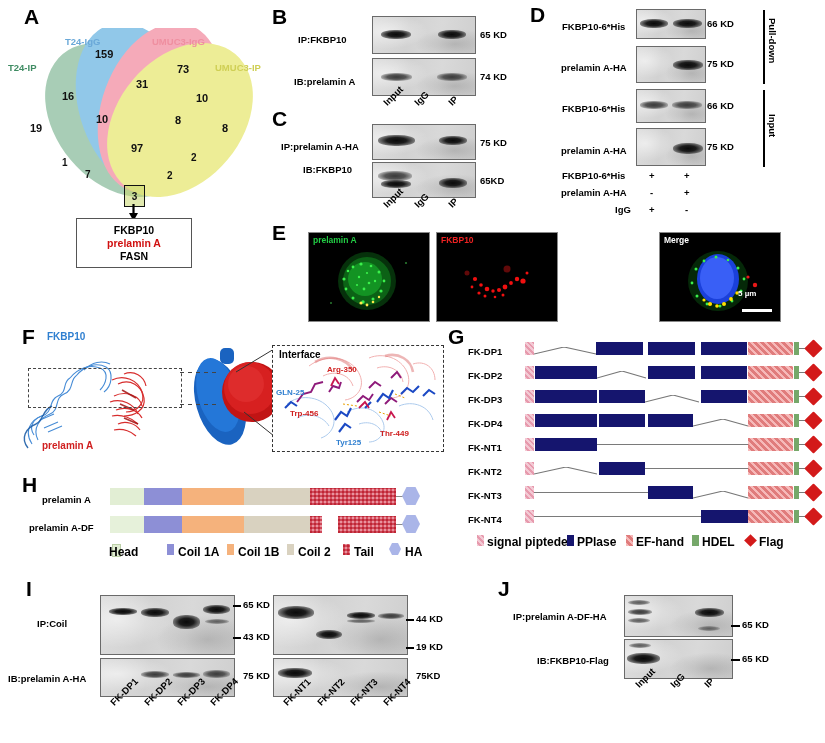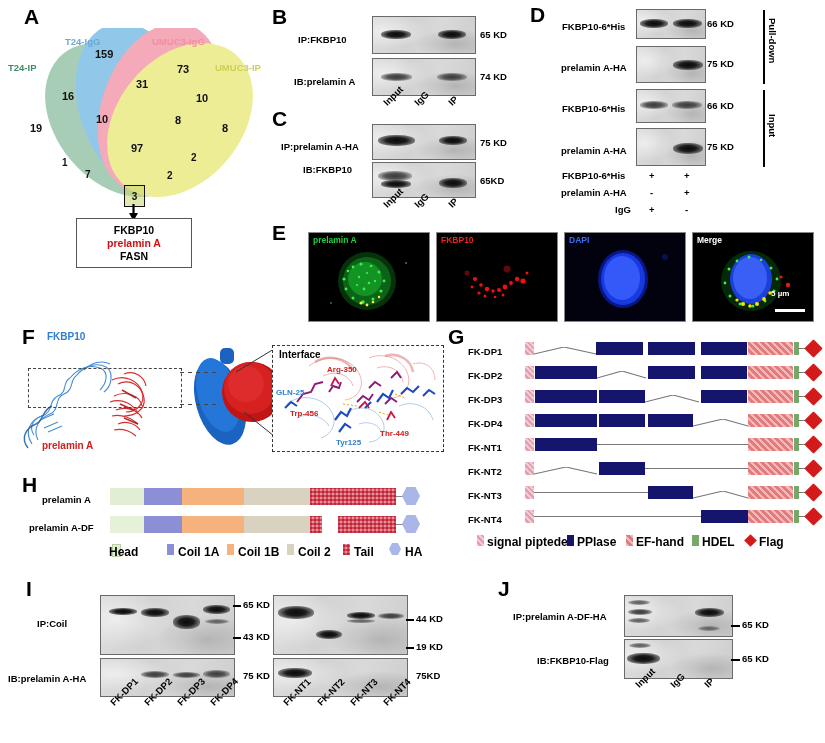--- a/index.html
+++ b/index.html
@@ -272,32 +272,22 @@
           <circle cx="90" cy="40" r="1.5"></circle>
     </g>
     <g fill="#7a0c0c" opacity="0.8">
       <circle cx="70" cy="36" r="3.5"></circle>
           <circle cx="30" cy="40" r="2.5"></circle>
     </g>
   </svg>
   <span class="iflab" style="color:#ee2222;">FKBP10</span>
 </div>
 
-<div class="ifimg" style="left:564px;top:232px;width:120px;height:88px;">
-  <svg width="120" height="88" style="display:block">
-    <rect width="120" height="88" fill="#02020e"></rect>
-    <ellipse cx="58" cy="46" rx="25" ry="29" fill="#1028e8" opacity="0.55"></ellipse>
-    <ellipse cx="58" cy="46" rx="22" ry="26" fill="#1e44ff" opacity="0.75"></ellipse>
-    <ellipse cx="57" cy="45" rx="18" ry="22" fill="#3b63ff" opacity="0.8"></ellipse>
-    <circle cx="100" cy="24" r="3" fill="#0b1a6a" opacity="0.7"></circle>
-  </svg>
-  <span class="iflab" style="color:#3a6ff0;">DAPI</span>
-</div>
-
-<div class="ifimg" style="left:692px;top:232px;width:120px;height:88px;">
+
+<div class="ifimg" style="left:659px;top:232px;width:120px;height:88px;">
   <svg width="120" height="88" style="display:block">
     <rect width="120" height="88" fill="#000"></rect>
     <circle cx="58" cy="48" r="30" fill="#0a5010" opacity="0.5"></circle>
     <ellipse cx="58" cy="46" rx="21" ry="25" fill="#1e44ff" opacity="0.85"></ellipse>
     <ellipse cx="57" cy="45" rx="17" ry="21" fill="#4469ff" opacity="0.75"></ellipse>
     <g fill="#3bf04c">
       <circle cx="36" cy="36" r="1.5"></circle>
           <circle cx="44" cy="28" r="1.4"></circle>
           <circle cx="56" cy="24" r="1.5"></circle>
       <circle cx="68" cy="27" r="1.3"></circle>

